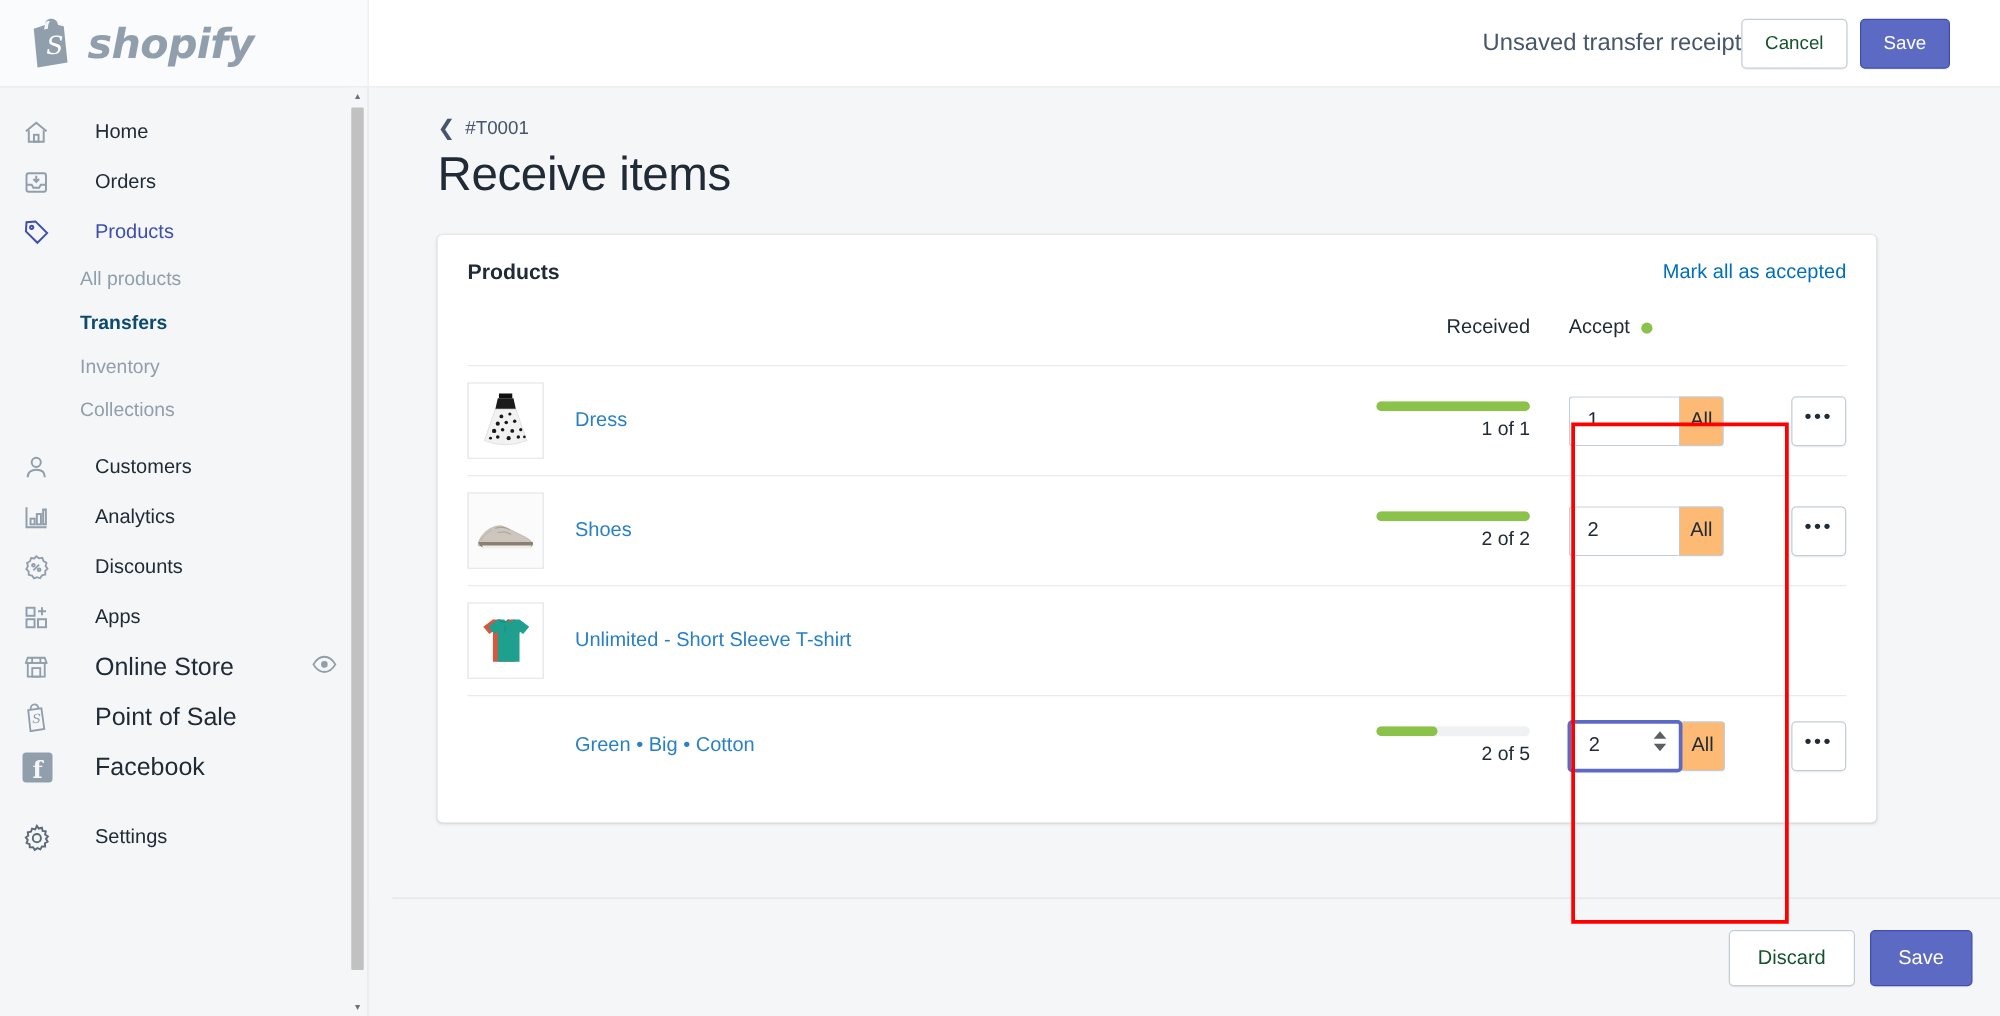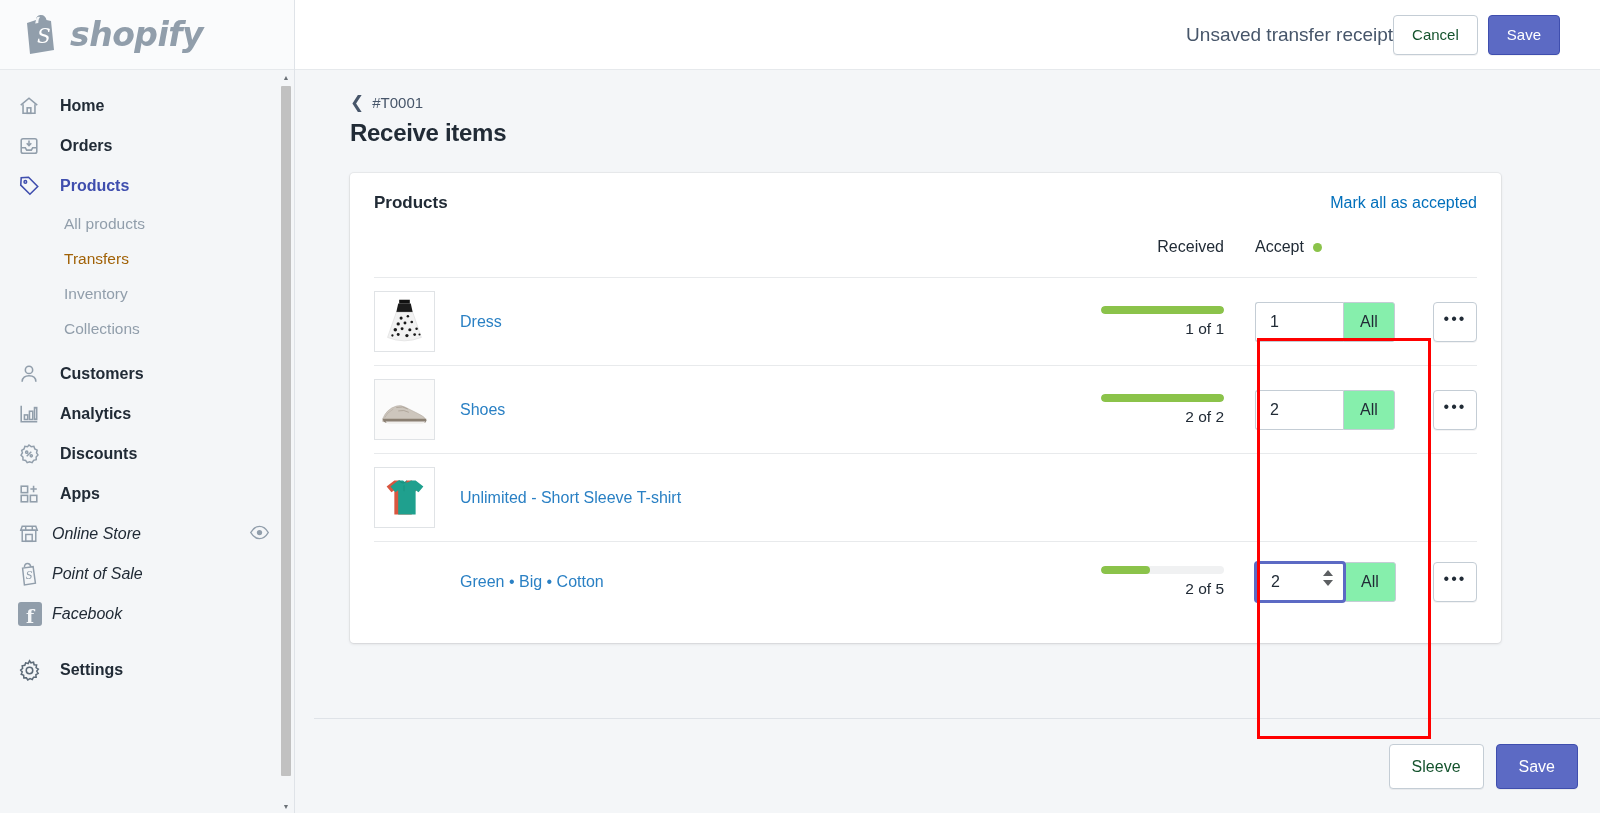--- a/index.html
+++ b/index.html
@@ -30,45 +30,45 @@
     color: #919eab; letter-spacing: -0.5px; margin-left: 8px;
     font-family: "DejaVu Sans", sans-serif;
   }
   .nav { padding-top: 16px; }
   .nav-item {
     display: flex; align-items: center;
     height: 40px; padding-left: 18px; cursor: pointer;
   }
   .nav-item .ico { width: 32px; flex: 0 0 32px; display: flex; align-items: center; }
   .nav-item .lbl {
-    font-size: 16px; color: #212b36; margin-left: 10px; font-weight: bold;
+    font-size: 16px; color: #212b36; margin-left: 26px;
   }
   .nav-item.active .lbl { color: #3f4eae; }
   .nav-item.active .ico svg { stroke: #3f4eae; }
   .sub-item {
     display: flex; align-items: center;
     height: 35px; padding-left: 64px; cursor: pointer;
   }
   .sub-item .lbl { font-size: 15.5px; color: #919eab; }
-  .sub-item.active .lbl { color: #a16207; font-weight: 400; }
+  .sub-item.active .lbl { color: #0c4a6e; font-weight: 700; }
   .section-head {
     display: flex; align-items: center; justify-content: space-between;
     padding: 26px 24px 10px 20px;
   }
   .section-head .t {
     font-size: 13px; font-weight: 700; letter-spacing: 0.6px;
     color: #637381;
   }
   .chan-item {
     display: flex; align-items: center; justify-content: space-between;
     height: 40px; padding-left: 18px; padding-right: 24px; cursor: pointer;
   }
   .chan-left { display: flex; align-items: center; }
   .chan-item .ico { width: 32px; flex: 0 0 32px; display: flex; align-items: center; }
-  .chan-item .lbl { font-size: 16px; color: #212b36; margin-left: 2px; font-style: italic; }
+  .chan-item .lbl { font-size: 20px; color: #212b36; margin-left: 26px; }
   .fb-icon {
     width: 24px; height: 24px; background: #919eab; border-radius: 3px;
     color: #f4f6f8; font-family: "DejaVu Serif", serif; font-weight: bold;
     font-size: 19px; display: flex; align-items: flex-end; justify-content: center;
     line-height: 1;
   }
   .settings-wrap { margin-top: 16px; }
 
   
   .sb-track {
@@ -116,21 +116,21 @@
   .content-inner { padding: 0 55px 0 55px; }
 
   .breadcrumb {
     display: flex; align-items: center; gap: 8px; cursor: pointer;
     margin-bottom: 8px;
   }
   .breadcrumb .chev { color: #47566a; font-size: 17px; line-height: 1; }
   .breadcrumb .bc-txt { font-size: 15px; color: #47566a; }
 
   .page-title {
-    font-size: 24px; color: #212b36; font-weight: 700;
+    font-size: 38px; color: #212b36; font-weight: 400;
     letter-spacing: -0.3px; margin-bottom: 26px;
   }
 
   .card {
     background: #ffffff; border-radius: 4px;
     box-shadow: 0 0 0 1px rgba(63,63,68,.05), 0 1px 3px 0 rgba(63,63,68,.15);
     padding: 20px 24px 22px 24px;
     width: 1151px;
   }
   .card-head {
@@ -200,23 +200,23 @@
     width: 90px; box-shadow: 0 0 0 1px #5c6ac4;
   }
   .spin {
     position: absolute; right: 10px; top: 6px;
     display: flex; flex-direction: column; gap: 4px; cursor: pointer;
   }
   .spin i { width: 0; height: 0; border-left: 5px solid transparent; border-right: 5px solid transparent; }
   .spin .up { border-bottom: 6px solid #5c5f62; }
   .spin .dn { border-top: 6px solid #5c5f62; }
   .qty-all {
-    width: 52px; height: 40px;
+    width: 36px; height: 40px;
     border: 1px solid #c4cdd5; border-radius: 0 3px 3px 0;
-    background: #86efac; display: flex; align-items: center;
+    background: #fdba74; display: flex; align-items: center;
     justify-content: center; font-size: 16px; color: #212b36; cursor: pointer;
   }
   .qty-all.after-focus { border-radius: 3px; margin-left: -1px; }
   .more-cell { width: 68px; flex: 0 0 68px; display: flex; justify-content: flex-end; }
   .more-btn {
     width: 44px; height: 40px; border: 1px solid #c4cdd5; border-radius: 4px;
     background: #ffffff; display: flex; align-items: center; justify-content: center;
     cursor: pointer; box-shadow: 0 1px 0 rgba(22,29,37,.05);
     letter-spacing: 2px; font-size: 16px; color: #212b36; line-height: 0;
     padding-bottom: 6px;
@@ -583,19 +583,19 @@
           </div>
 
         </div>
       </div>
 
       <div class="redbox" style="left:962px; top:268px; width:174px; height:401px;"></div>
 
       <div class="bottom-bar">
         <div class="bottom-sep"></div>
         <div class="bottom-actions">
-          <div class="btn btn-default btn-lg">Sleeve</div>
+          <div class="btn btn-default btn-lg">Discard</div>
           <div class="btn btn-primary btn-lg">Save</div>
         </div>
       </div>
     </div>
   </section>
 </div>
 
 </body></html>

